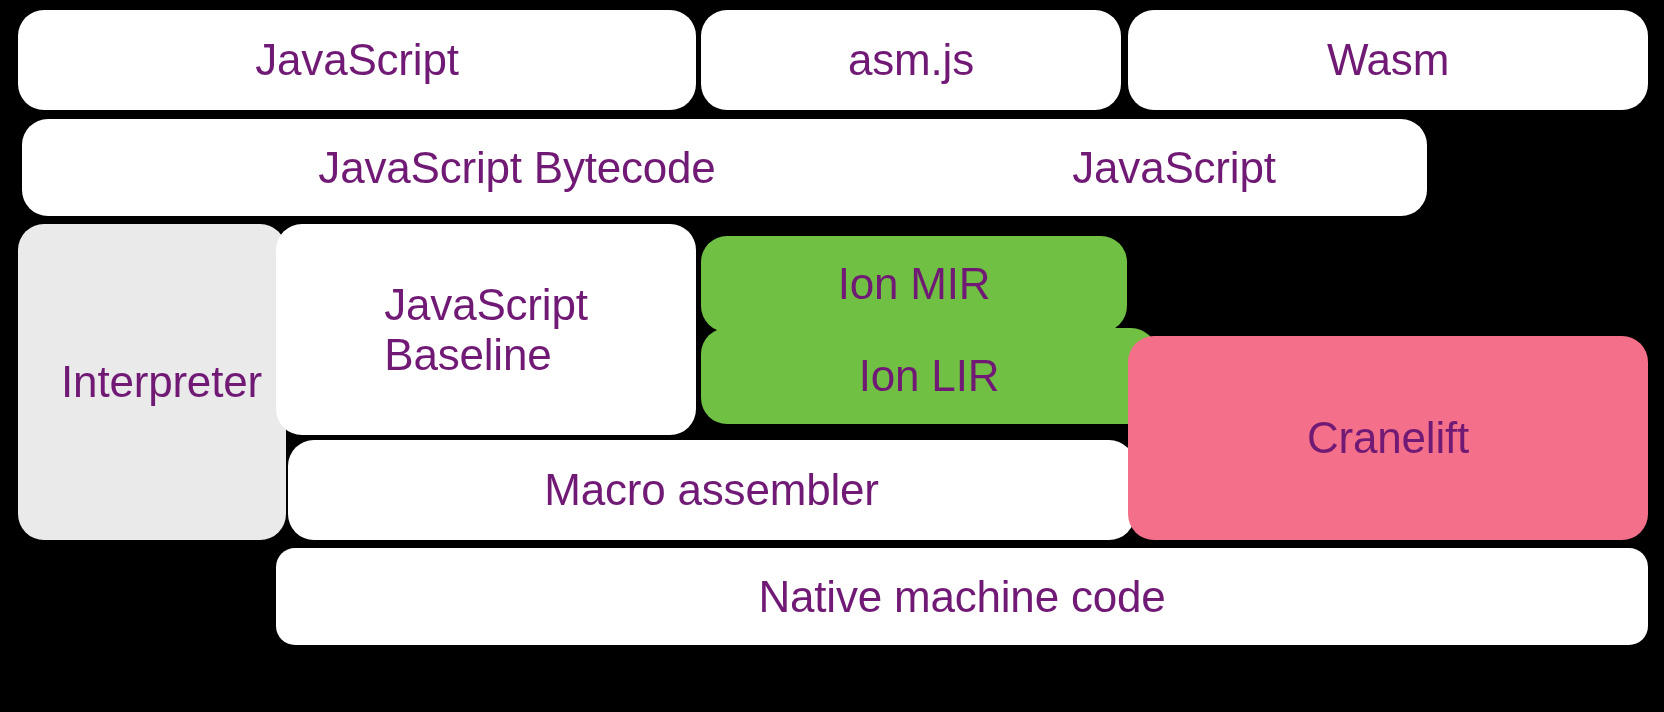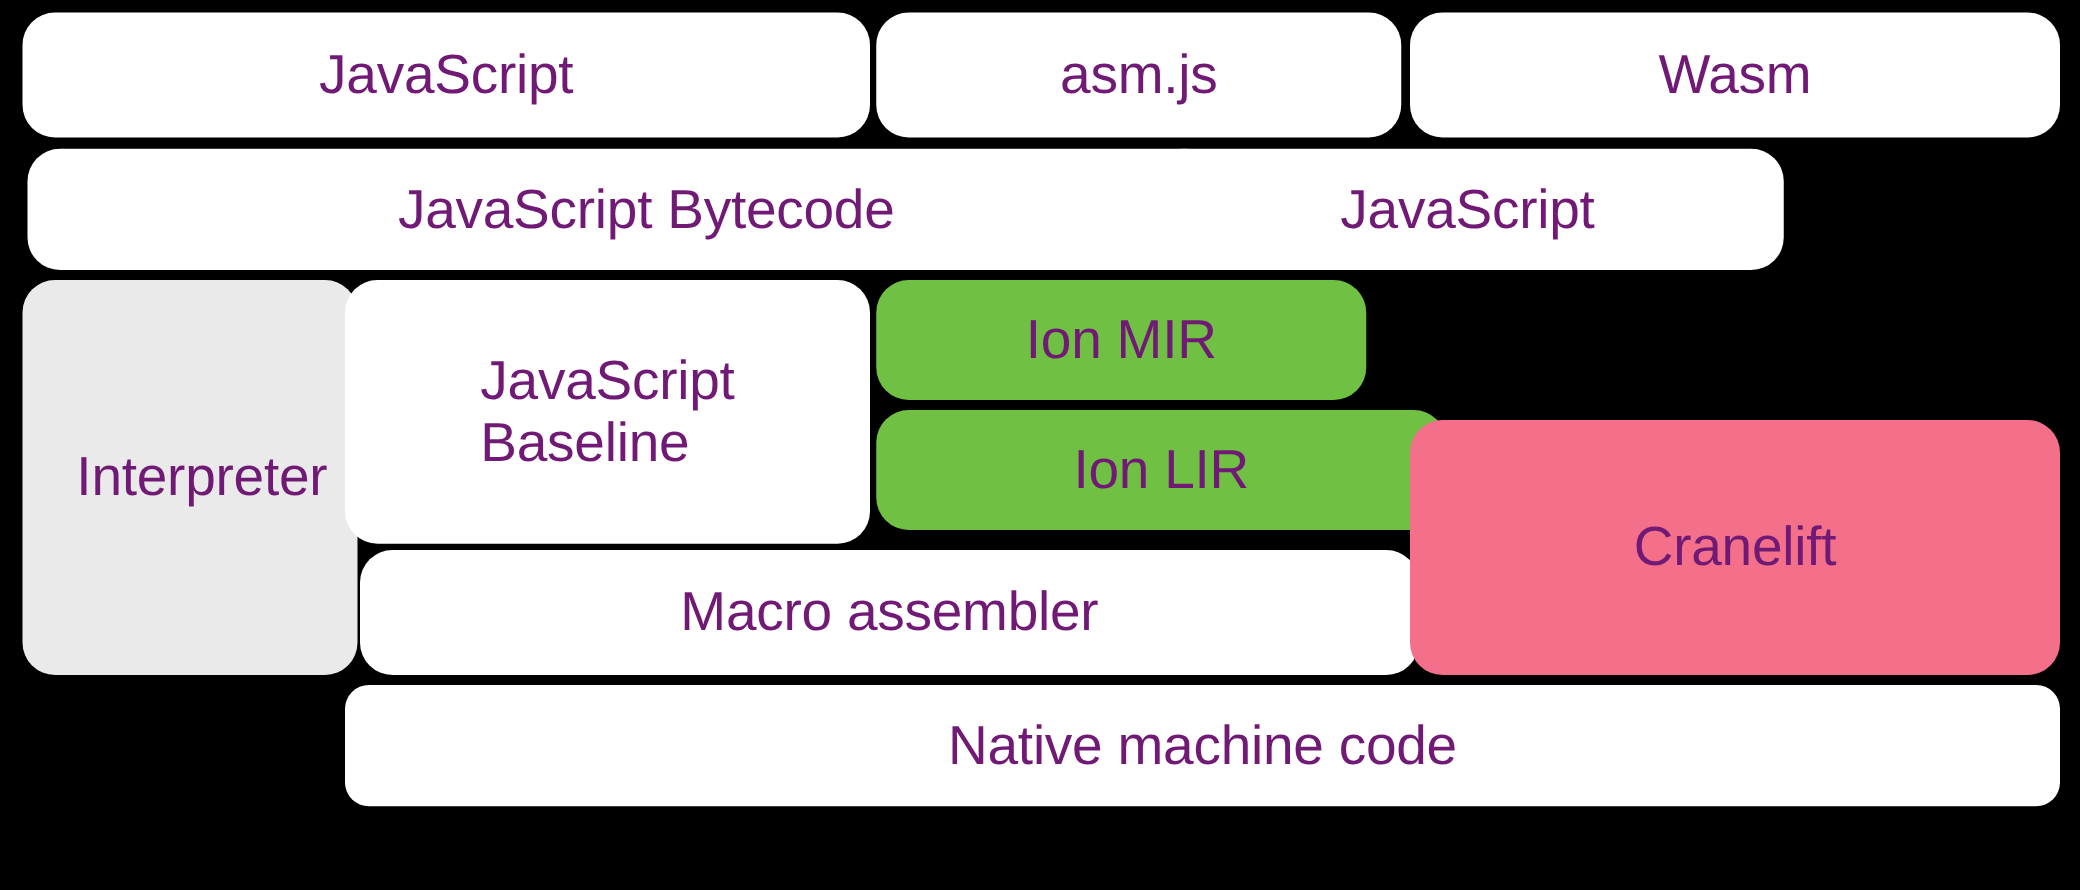--- a/index.html
+++ b/index.html
@@ -44,21 +44,21 @@
   .n-asmjs           { left: 701px;  top: 10px;  width: 420px;  height: 100px; }
   .n-wasm            { left: 1128px; top: 10px;  width: 520px;  height: 100px; }
 
   
   .n-js-bytecode     { left: 22px;   top: 119px; width: 952px;  height: 97px; padding-left: 48px; }
   .n-baldrmonkey     { left: 921px;  top: 119px; width: 506px;  height: 97px; }
 
   
   .n-interpreter     { left: 18px;   top: 224px; width: 268px;  height: 316px; }
   .n-js-baseline     { left: 276px;  top: 224px; width: 420px;  height: 211px; }
-  .n-ion-mir         { left: 701px;  top: 224px; width: 392px;  height: 96px; }
+  .n-ion-mir         { left: 701px;  top: 236px; width: 426px;  height: 96px; }
   .n-ion-lir         { left: 701px;  top: 328px; width: 456px;  height: 96px; }
   .n-macro-assembler { left: 288px;  top: 440px; width: 847px;  height: 100px; }
   .n-cranelift       { left: 1128px; top: 336px; width: 520px;  height: 204px; }
 
   
   .n-native-code     { left: 276px;  top: 548px; width: 1372px; height: 97px; border-radius: 19px; }
 </style>
 </head>
 <body>
 

